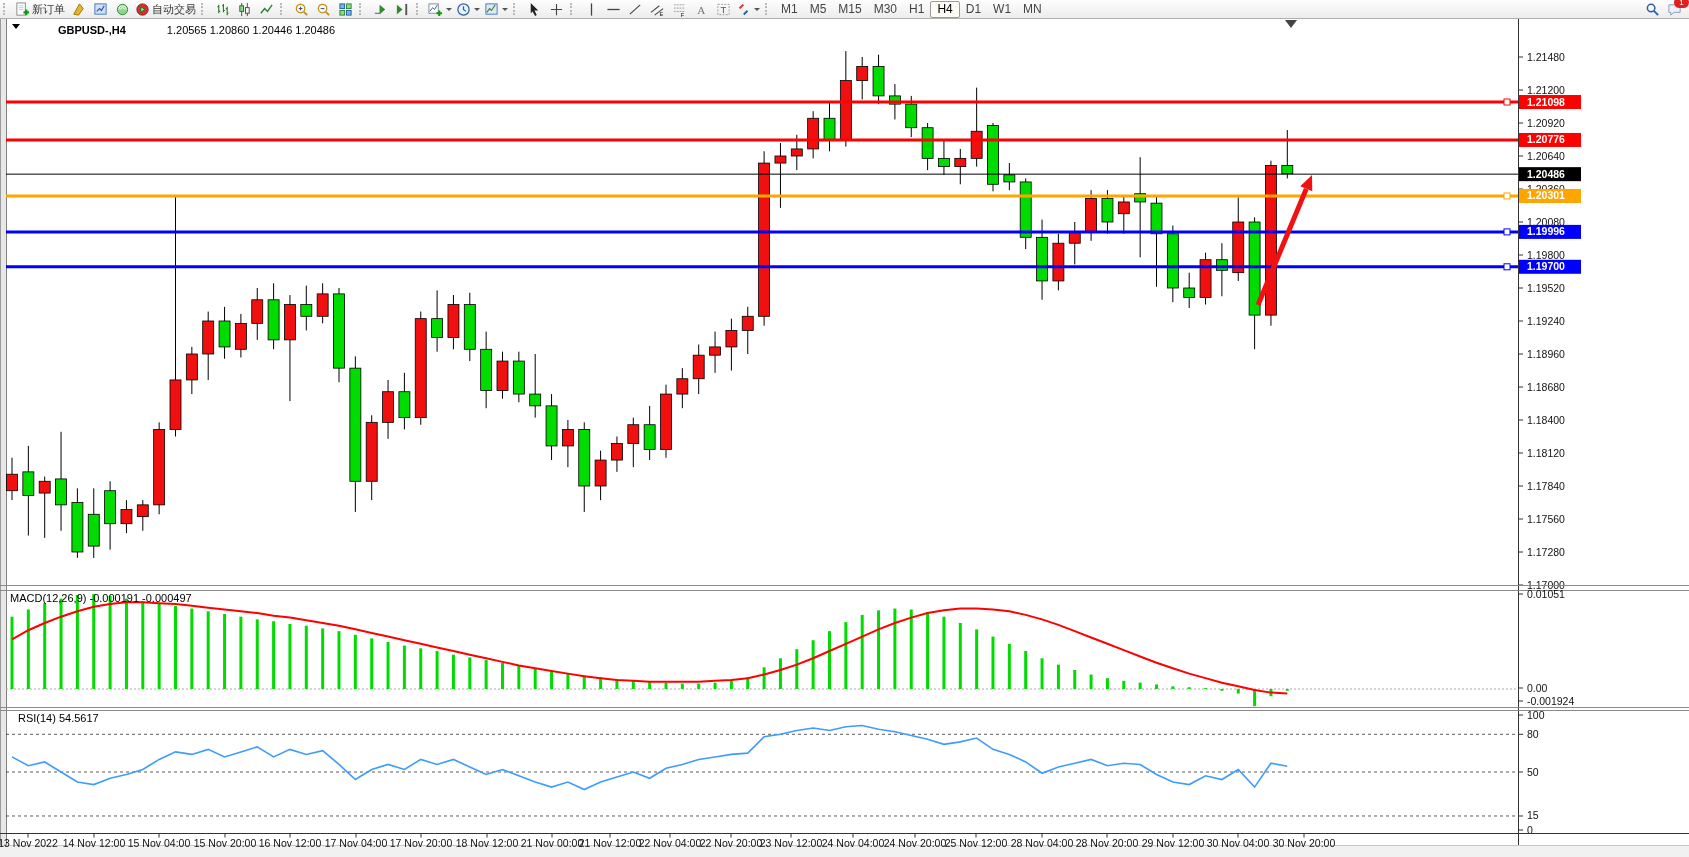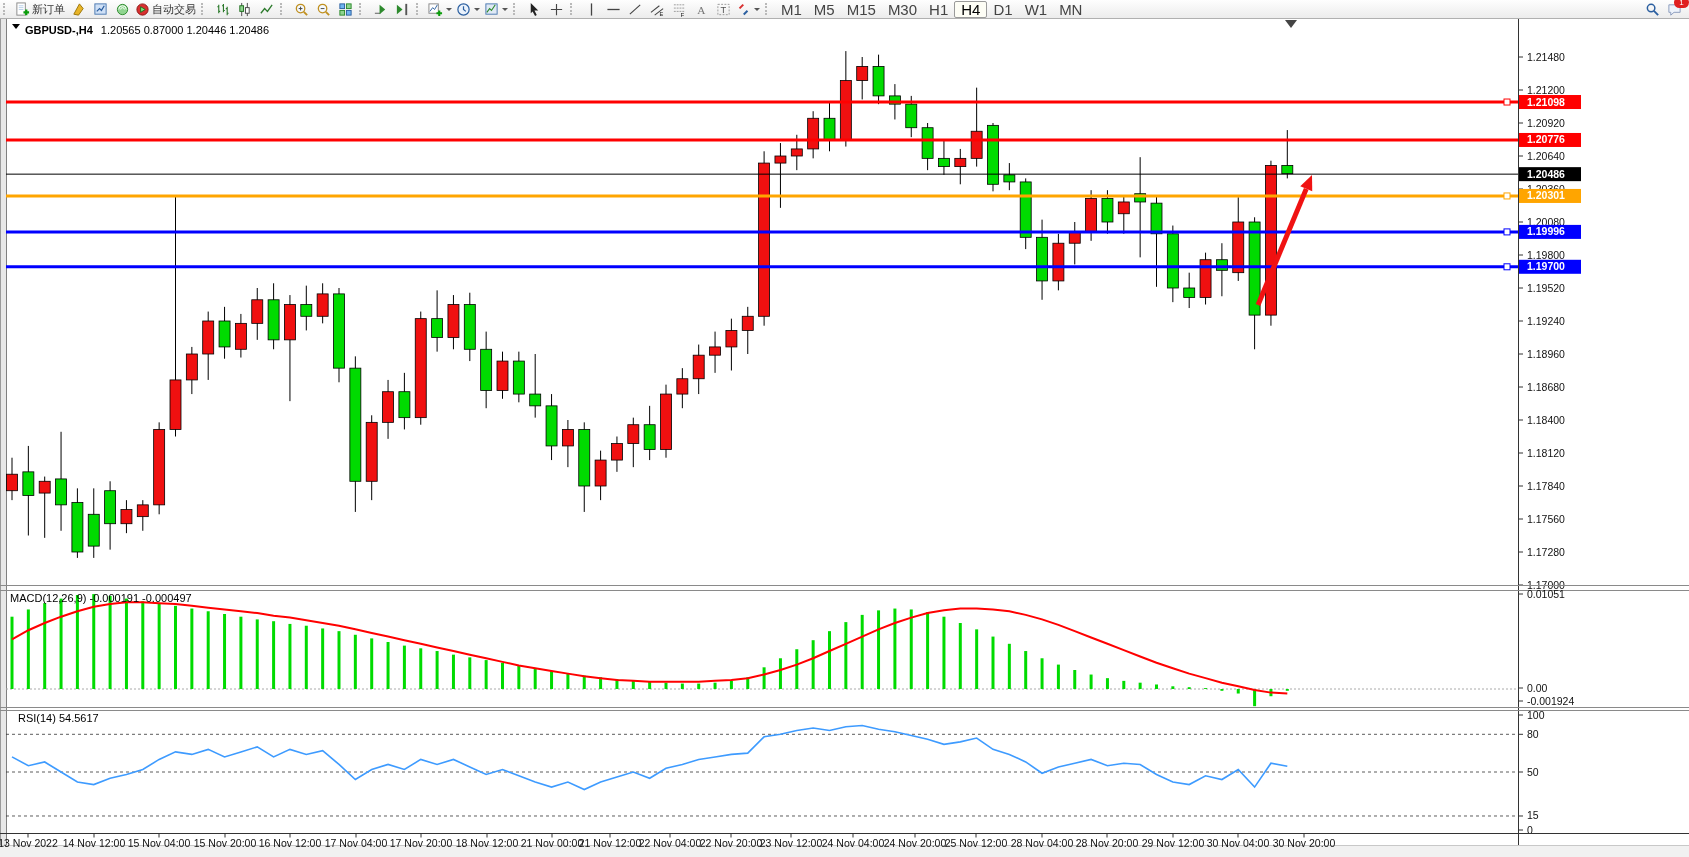--- a/index.html
+++ b/index.html
@@ -10,29 +10,29 @@
     background:linear-gradient(#fefefe,#ececec);border-bottom:1px solid #cfcfcf;
     display:flex;align-items:center;font-size:11px;color:#333;}
   .tb-group{display:flex;align-items:center;height:18px;}
   .grip{width:4px;height:12px;border-left:2px dotted #b9b9b9;margin:0 4px 0 3px;}
   .tb-btn{height:16px;min-width:18px;display:flex;align-items:center;justify-content:center;
     padding:0 2px;cursor:default;}
   .tb-btn svg{display:block;}
   .tb-label{margin-left:2px;white-space:nowrap;}
   .caret{width:0;height:0;border-left:3px solid transparent;border-right:3px solid transparent;
     border-top:3px solid #555;margin-left:3px;}
-  .tf-btn{height:15px;padding:0 6px;display:flex;align-items:center;font-size:15px;color:#444;}
+  .tf-btn{height:15px;padding:0 6px;display:flex;align-items:center;font-size:12px;color:#444;}
   .tf-btn.active{background:#fdfdf5;border:1px solid #9a9a9a;border-radius:2px;color:#000;}
   #tb-right{margin-left:auto;display:flex;align-items:center;margin-right:4px;}
   .badge{position:absolute;right:-4px;top:-4px;background:#e02020;color:#fff;border-radius:8px;
     min-width:11px;height:11px;font-size:8px;line-height:11px;text-align:center;padding:0 2px;}
   .chat-wrap{position:relative;}
   
   #symbol-label{position:absolute;left:12px;top:24px;font-size:11px;color:#000;
-    display:flex;align-items:flex-start;z-index:5;}
+    display:flex;align-items:flex-start;z-index:5;gap:33px;}
   #symbol-label .tri{width:0;height:0;border-left:4px solid transparent;
     border-right:4px solid transparent;border-top:5px solid #000;margin-right:5px;}
   #symbol-label .sym{font-weight:bold;margin-right:8px;}
   #macd-label{position:absolute;left:10px;top:592px;font-size:11px;color:#000;z-index:5;text-align:right;}
   #rsi-label{position:absolute;left:10px;top:712px;font-size:11px;color:#000;z-index:5;padding-left:8px;}
   #chart-svg{position:absolute;left:0;top:0;z-index:1;}
   #statusbar{position:absolute;left:0;top:845px;width:1689px;height:12px;
     background:#f1f1f1;border-top:1px solid #c8c8c8;}
 </style>
 </head>
@@ -687,20 +687,20 @@
       <g>
         <line x1="1258" y1="305" x2="1306.2459050757523" y2="188.85245074355961" stroke="#F01212" stroke-width="5"></line>
         <polygon points="1312,175 1312.2486337312948,191.34589187740033 1300.2431764202097,186.3590096097189" fill="#F01212"></polygon>
         <polygon points="1285,20 1297,20 1291,28" fill="#444"></polygon>
       </g>
     </svg>
 
   <div id="symbol-label">
     <span class="tri"></span>
     <span class="sym">GBPUSD-,H4</span>
-    <span>1.20565 0.87000 1.20446 1.20486</span>
+    <span>1.20565 1.20860 1.20446 1.20486</span>
   </div>
 
   <div id="macd-label">MACD(12,26,9) -0.000191 -0.000497</div>
   <div id="rsi-label">RSI(14) 54.5617</div>
 
   <div id="statusbar"></div>
 </div>
 
 </body></html>

